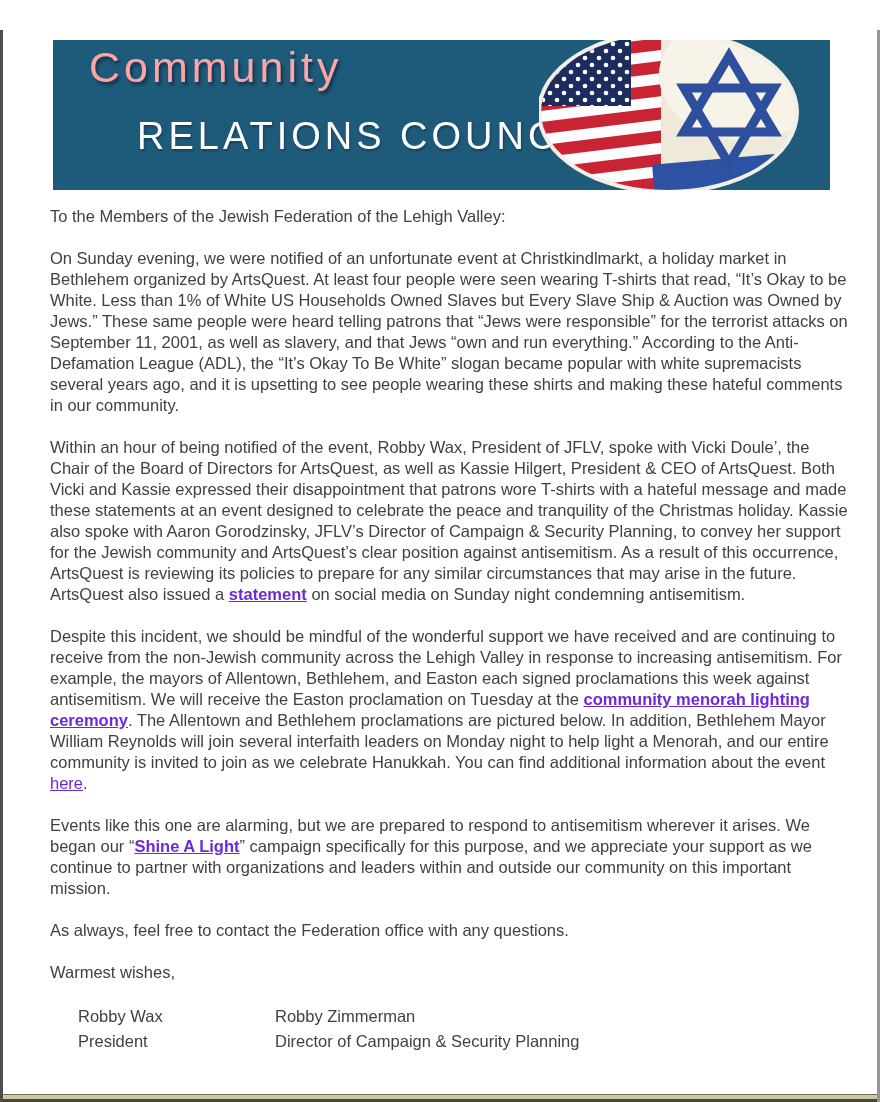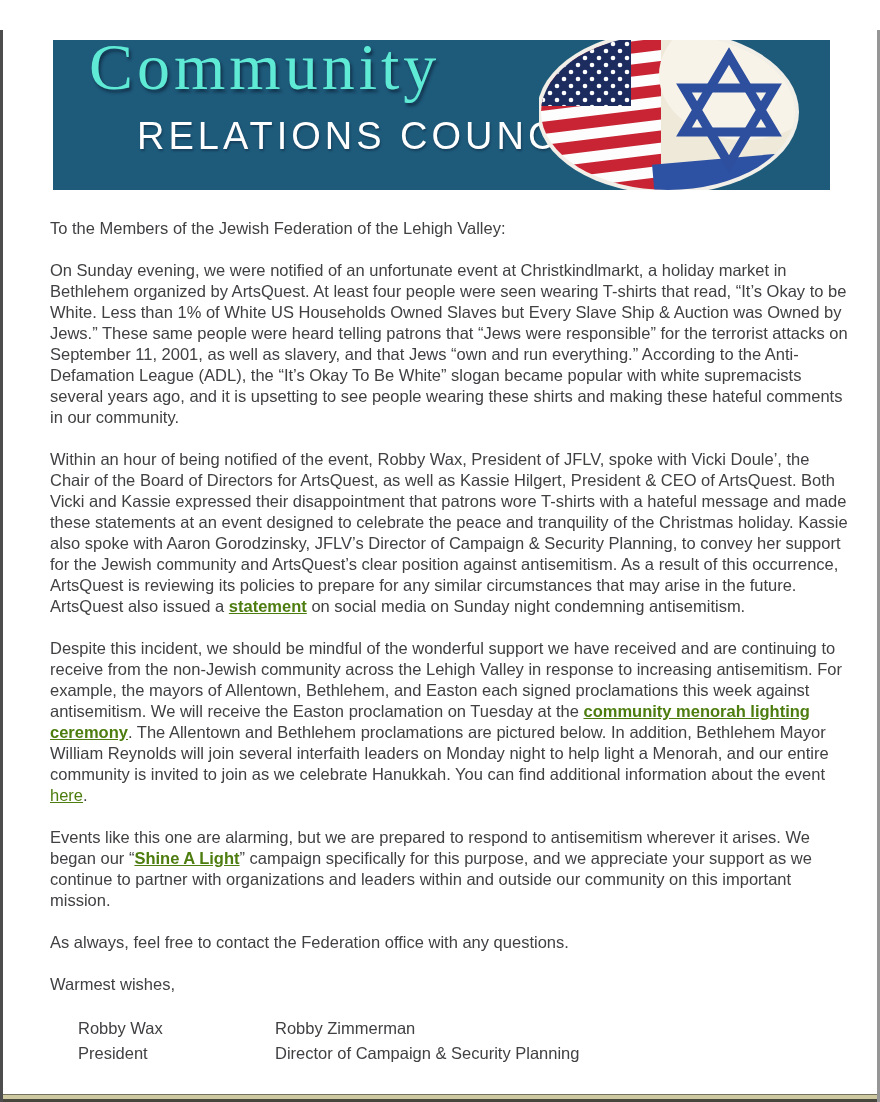--- a/index.html
+++ b/index.html
@@ -11,34 +11,34 @@
     position:absolute; top:30px; left:0; right:0; bottom:0;
     border-left:3px solid #4d4d4d; border-right:3px solid #969696;
     background:#ffffff;
   }
   .banner {
     position:absolute; top:10px; left:50px; width:777px; height:150px;
     background:#1e5a7a; overflow:hidden;
   }
   .banner-text { position:absolute; left:36px; top:-12px; }
   .title-line1 {
-    font-size:66px; line-height:78px; color:#5eead4; letter-spacing:4px;
-    text-shadow:2px 3px 3px rgba(10,20,40,0.55); white-space:nowrap;font-family:Liberation Serif, serif;
+    font-size:43px; line-height:78px; color:#fca5a5; letter-spacing:4px;
+    text-shadow:2px 3px 3px rgba(10,20,40,0.55); white-space:nowrap;
   }
   .title-line2 {
     font-size:38px; line-height:40px; color:#ffffff; letter-spacing:4px;
     margin-top:10px; text-shadow:1px 2px 2px rgba(10,20,40,0.35); white-space:nowrap;margin-left:48px;
   }
   .flags { position:absolute; left:486px; top:0; }
   .content {
-    position:absolute; left:47px; top:188px; width:800px;
+    position:absolute; left:47px; top:176px; width:800px;
     font-size:16.5px; line-height:21px; color:#414144;
   }
   .content p { margin:0 0 21px 0; }
-  a.lnk { color:#4d7c0f; cursor:pointer; }
+  a.lnk { color:#6d28d9; cursor:pointer; }
   a.lnk.bold { font-weight:bold; }
   .uspace { text-decoration:underline; }
   .sig-row { display:flex; }
   .sig-col1 { width:197px;margin-left:28px; }
   .sig-col2 { width:245px; }
   .sig-col3 { flex:1; }
   .sig-row div { line-height:25px; }
   .bottom-bar {
     position:absolute; left:0; right:0; bottom:0; height:8px;
     background:#cfc9a2; border-top:1px solid #73735f; border-bottom:3px solid #46463d;

